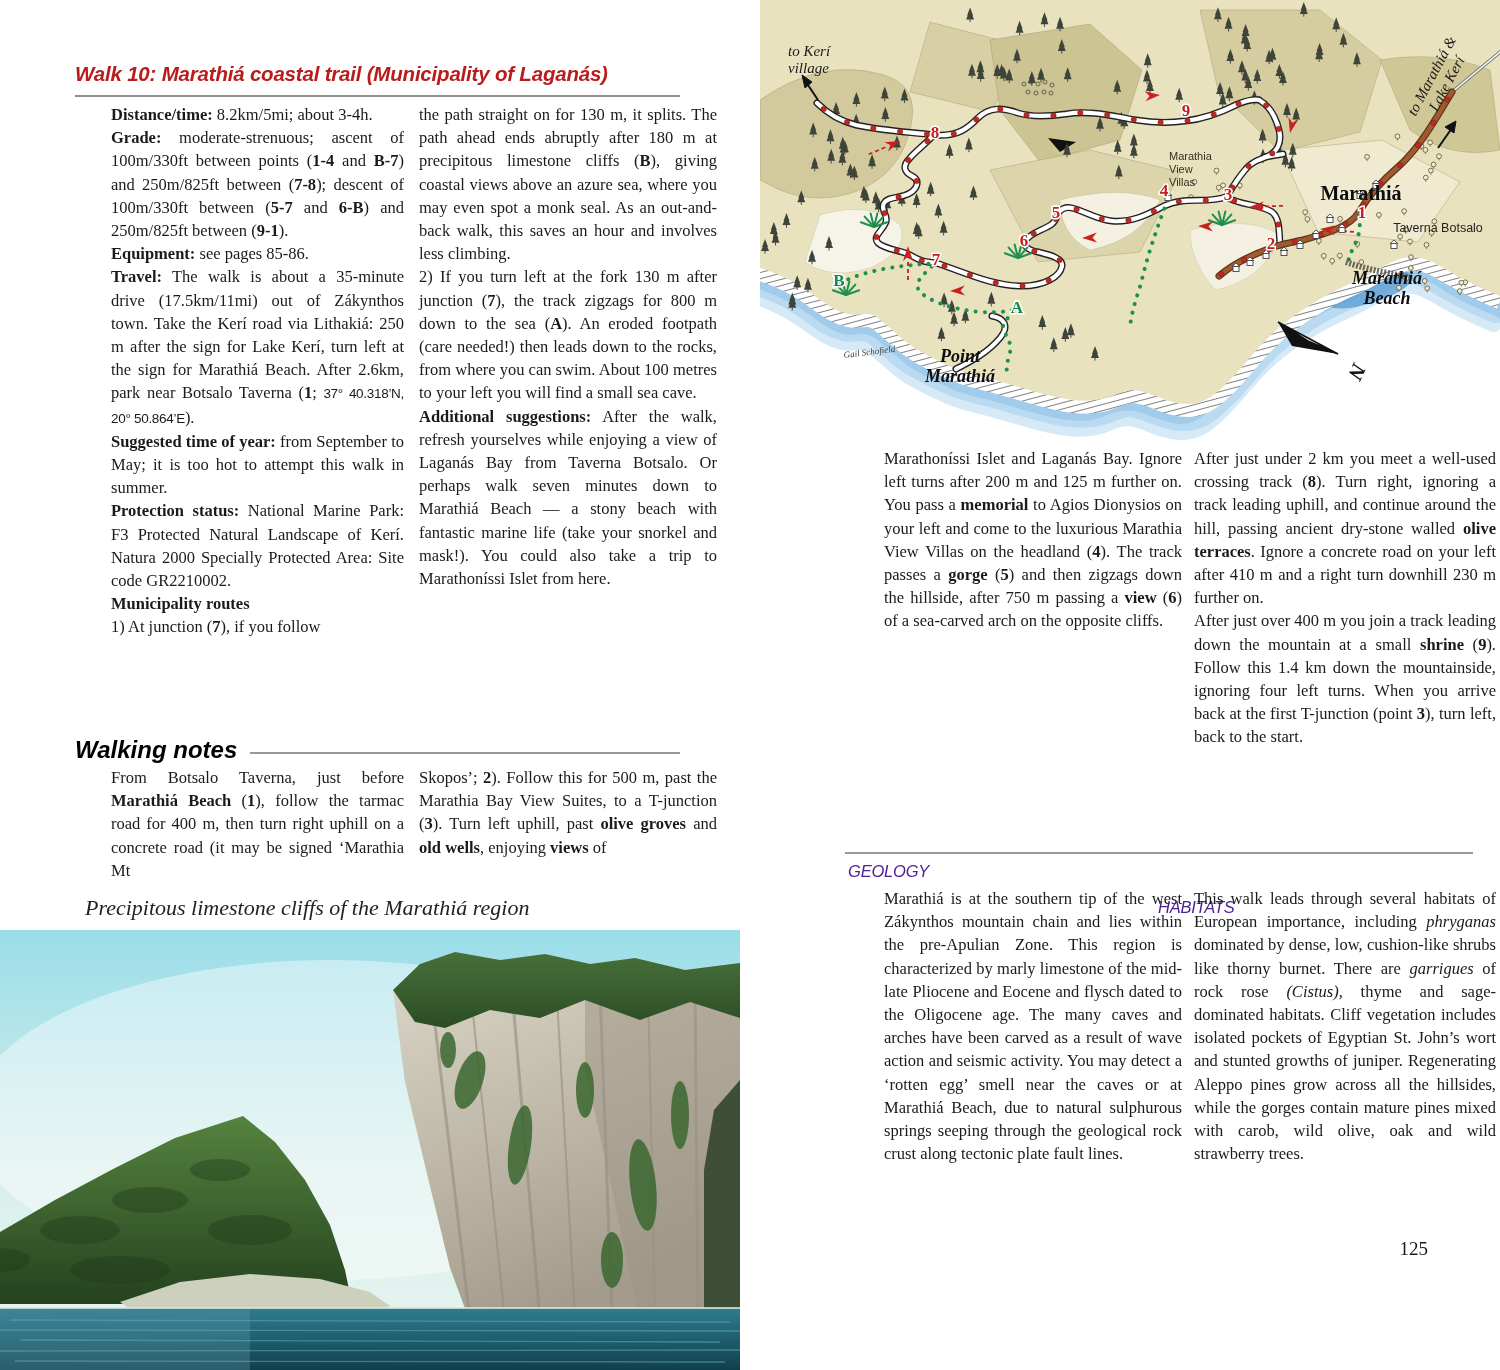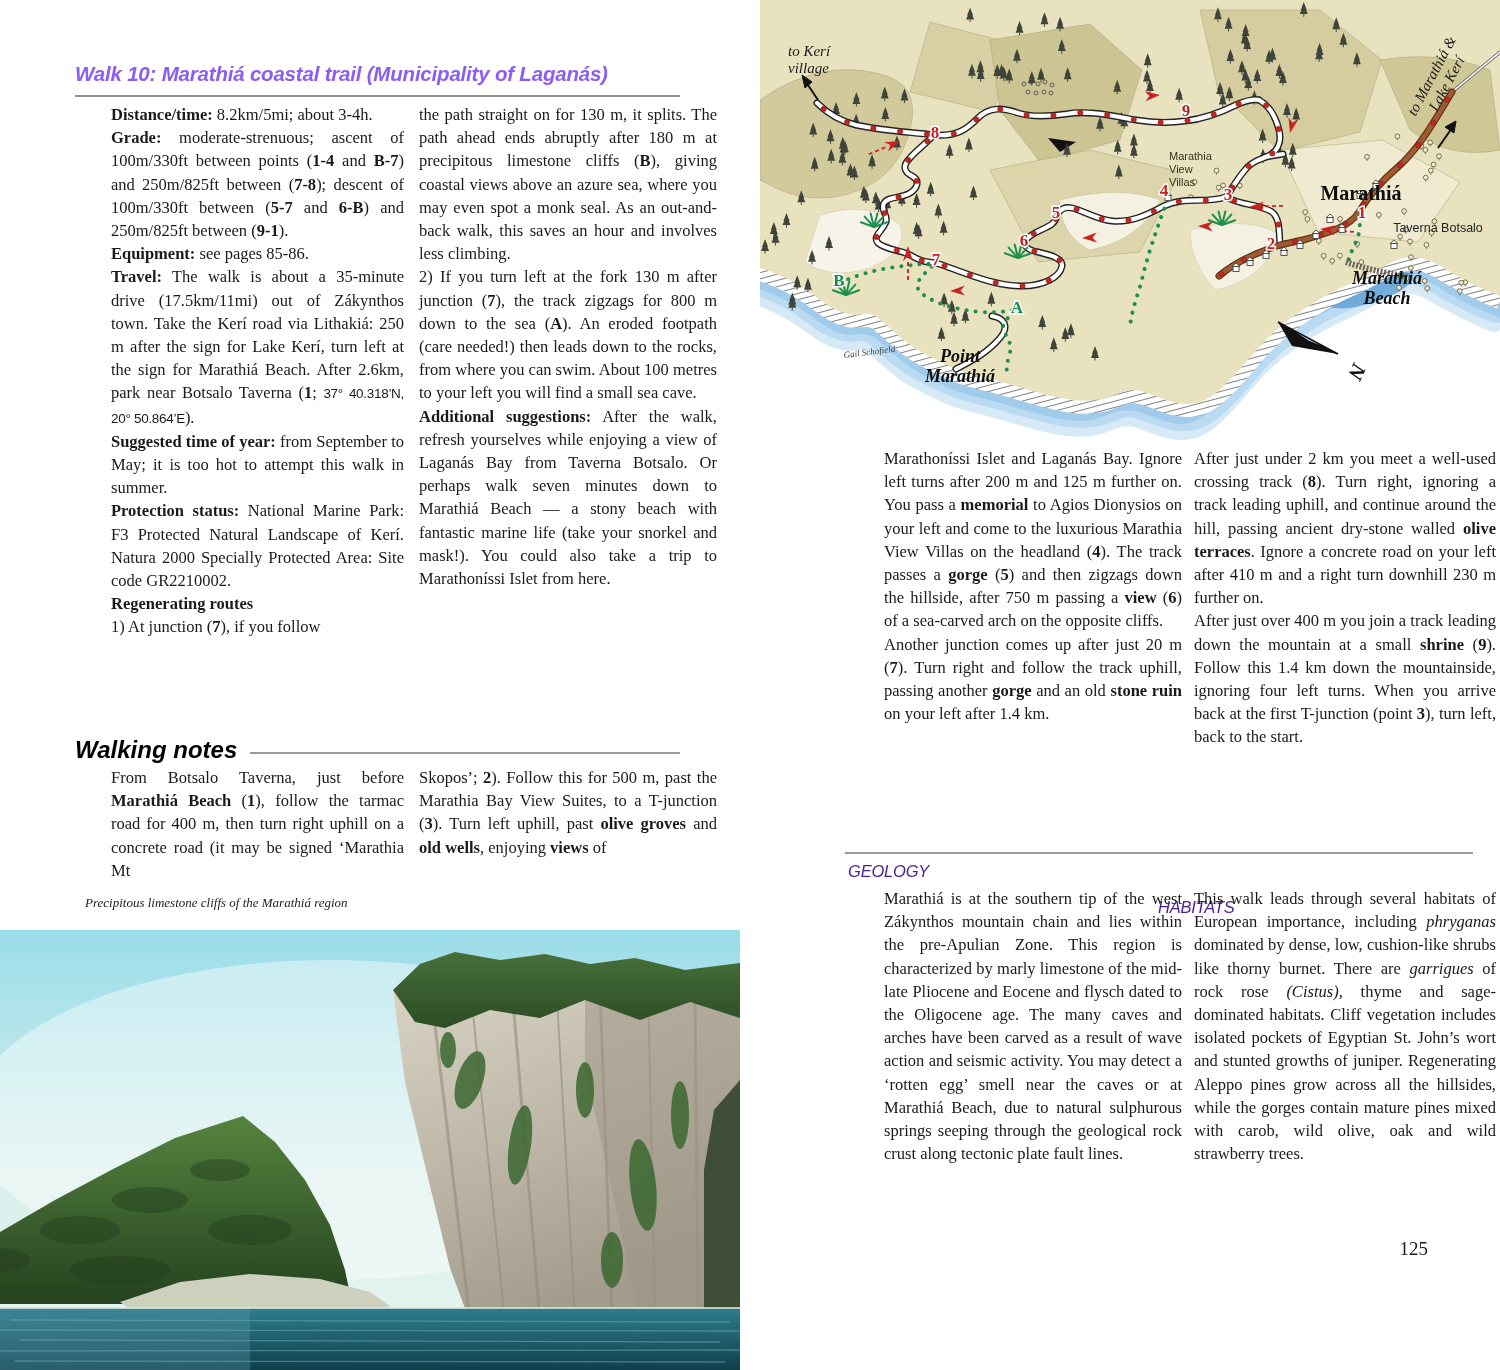--- a/index.html
+++ b/index.html
@@ -1,32 +1,32 @@
 <!DOCTYPE html>
 <html><head>
 <meta charset="utf-8">
 <style>
   html,body{margin:0;padding:0;background:#ffffff;}
   #spread{position:relative;width:1500px;height:1370px;background:#ffffff;overflow:hidden;
           font-family:"Liberation Serif",serif;color:#1a1a1a;}
   .abs{position:absolute;}
   
   .h-title{font-family:"Liberation Sans",sans-serif;font-style:italic;font-weight:bold;
-           font-size:20.5px;color:#8b5cf6;letter-spacing:-0.2px;white-space:nowrap;}
+           font-size:20.5px;color:#b91c1c;letter-spacing:-0.2px;white-space:nowrap;}
   .h-sub{font-family:"Liberation Sans",sans-serif;font-style:italic;font-weight:bold;
          font-size:24px;color:#000;}
   .h-sect{font-family:"Liberation Sans",sans-serif;font-style:italic;font-weight:normal;
           font-size:16.5px;color:#4c1d95;letter-spacing:-0.2px;}
   .rule{background:#8f8f8f;height:1.5px;}
   
   .bodycol{font-size:16.5px;line-height:23.2px;text-align:justify;margin-left:36px;}
   .bodycol p{margin:0;}
   .bodycol b{font-weight:bold;}
   .coords{font-family:"Liberation Sans",sans-serif;font-size:13.5px;letter-spacing:-0.3px;}
-  .caption{font-style:italic;font-size:13px;color:#222;}
+  .caption{font-style:italic;font-size:22px;color:#222;}
   .pageno{font-size:19px;text-align:right;}
   
   .lbl-it{font:italic 15px "Liberation Serif",serif;fill:#1a1a1a;}
   .lbl-bold{font:bold 20px "Liberation Serif",serif;fill:#0d0d0d;}
   .lbl-bi{font:italic bold 18px "Liberation Serif",serif;fill:#0d0d0d;}
   .lbl-sans{font:12.5px "Liberation Sans",sans-serif;fill:#222;}
   .lbl-sans-sm{font:11px "Liberation Sans",sans-serif;fill:#32321f;}
   .lbl-credit{font:italic 9px "Liberation Serif",serif;fill:#3a3a3a;}
   .wp-red{font:bold 17px "Liberation Serif",serif;fill:#c41e1e;stroke:#ffffff;stroke-width:3px;paint-order:stroke;}
   .wp-green{font:bold 17px "Liberation Serif",serif;fill:#168a48;stroke:#ffffff;stroke-width:3px;paint-order:stroke;}
@@ -40,21 +40,21 @@
   <div class="abs h-title" style="left:75px;top:62px;width:620px;">Walk 10: Marathiá coastal trail (Municipality of Laganás)</div>
   <div class="abs rule" style="left:75px;top:95px;width:605px;"></div>
 
   <div class="abs bodycol" style="left:75px;top:103px;width:293px;">
       <p><b>Distance/time:</b> 8.2km/5mi; about 3-4h.</p>
       <p><b>Grade:</b> moderate-strenuous; ascent of 100m/330ft between points (<b>1-4</b> and <b>B-7</b>) and 250m/825ft between (<b>7-8</b>); descent of 100m/330ft between (<b>5-7</b> and <b>6-B</b>) and 250m/825ft between (<b>9-1</b>).</p>
       <p><b>Equipment:</b> see pages 85-86.</p>
       <p><b>Travel:</b> The walk is about a 35-minute drive (17.5km/11mi) out of Zákynthos town. Take the Kerí road via Lithakiá: 250 m after the sign for Lake Kerí, turn left at the sign for Marathiá Beach. After 2.6km, park near Botsalo Taverna (<b>1</b>; <span class="coords">37° 40.318’N, 20° 50.864’E</span>).</p>
       <p><b>Suggested time of year:</b> from September to May; it is too hot to attempt this walk in summer.</p>
       <p><b>Protection status:</b> National Marine Park: F3 Protected Natural Landscape of Kerí. Natura 2000 Specially Protected Area: Site code GR2210002.</p>
-      <p><b>Regenerating routes</b></p>
+      <p><b>Municipality routes</b></p>
       <p>1) At junction (<b>7</b>), if you follow</p>
     </div>
 
   <div class="abs bodycol" style="left:383px;top:103px;width:298px;">
       <p>the path straight on for 130 m, it splits. The path ahead ends abruptly after 180 m at precipitous limestone cliffs (<b>B</b>), giving coastal views above an azure sea, where you may even spot a monk seal. As an out-and-back walk, this saves an hour and involves less climbing.</p>
       <p>2) If you turn left at the fork 130 m after junction (<b>7</b>), the track zigzags for 800 m down to the sea (<b>A</b>). An eroded footpath (care needed!) then leads down to the rocks, from where you can swim. About 100 metres to your left you will find a small sea cave.</p>
       <p><b>Additional suggestions:</b> After the walk, refresh yourselves while enjoying a view of Laganás Bay from Taverna Botsalo. Or perhaps walk seven minutes down to Marathiá Beach — a stony beach with fantastic marine life (take your snorkel and mask!). You could also take a trip to Marathoníssi Islet from here.</p>
     </div>
 
   <div class="abs h-sub" style="left:75px;top:736px;">Walking notes</div>
@@ -729,21 +729,20 @@
         <text x="176" y="265" class="wp-red" text-anchor="middle">7</text>
         <text x="175" y="138" class="wp-red" text-anchor="middle">8</text>
         <text x="426" y="116" class="wp-red" text-anchor="middle">9</text>
         <text x="257" y="313" class="wp-green" text-anchor="middle">A</text>
         <text x="79" y="286" class="wp-green" text-anchor="middle">B</text>
       </g>
   </svg>
 
   <div class="abs bodycol" style="left:848px;top:447px;width:298px;">
       <p>Marathoníssi Islet and Laganás Bay. Ignore left turns after 200 m and 125 m further on. You pass a <b>memorial</b> to Agios Dionysios on your left and come to the luxurious Marathia View Villas on the headland (<b>4</b>). The track passes a <b>gorge</b> (<b>5</b>) and then zigzags down the hillside, after 750 m passing a <b>view</b> (<b>6</b>) of a sea-carved arch on the opposite cliffs.</p>
-      <p>Another junction comes up after just 20 m (<b>7</b>). Turn right and follow the track uphill, passing another <b>gorge</b> and an old <b>stone ruin</b> on your left after 1.4 km.</p>
     </div>
   <div class="abs bodycol" style="left:1158px;top:447px;width:302px;">
       <p>After just under 2 km you meet a well-used crossing track (<b>8</b>). Turn right, ignoring a track leading uphill, and continue around the hill, passing ancient dry-stone walled <b>olive terraces</b>. Ignore a concrete road on your left after 410 m and a right turn downhill 230 m further on.</p>
       <p>After just over 400 m you join a track leading down the mountain at a small <b>shrine</b> (<b>9</b>). Follow this 1.4 km down the mountainside, ignoring four left turns. When you arrive back at the first T-junction (point <b>3</b>), turn left, back to the start.</p>
     </div>
 
   <div class="abs rule" style="left:845px;top:852px;width:628px;background:#9a9a9a;"></div>
 
   <div class="abs h-sect" style="left:848px;top:862px;">GEOLOGY</div>
   <div class="abs bodycol" style="left:848px;top:887px;width:298px;">

